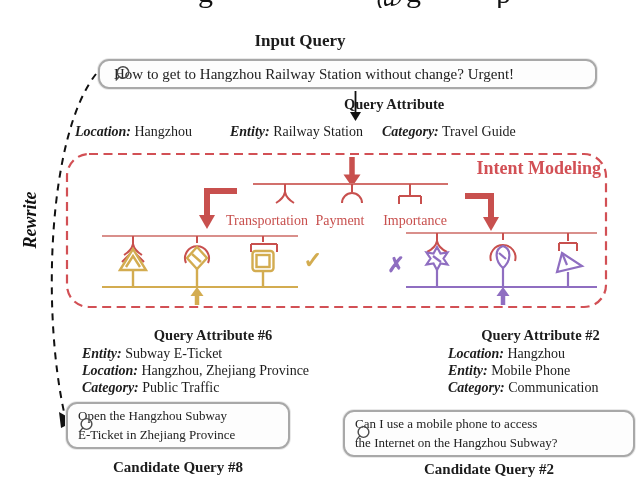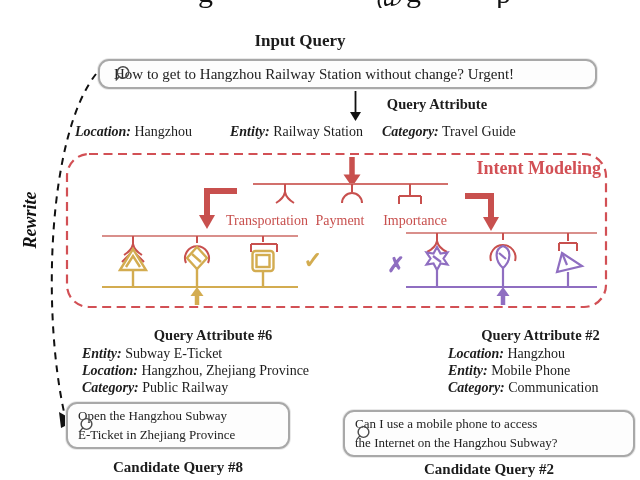--- a/index.html
+++ b/index.html
@@ -48,21 +48,21 @@
     <svg class="mag" width="18" height="18" viewBox="0 0 18 18">
       <circle cx="9" cy="7.4" r="5.7" fill="none" stroke="#4a4a4a" stroke-width="1.5"></circle>
       <line x1="4.9" y1="11.8" x2="2.2" y2="15" stroke="#4a4a4a" stroke-width="1.5" stroke-linecap="round"></line>
     </svg>
   </div>
 
   <svg style="left:349px;top:91px;" width="14" height="31" viewBox="0 0 14 31">
     <line x1="6.5" y1="0" x2="6.5" y2="22" stroke="#111" stroke-width="1.8"></line>
     <polygon points="1,21 12,21 6.5,30" fill="#111"></polygon>
   </svg>
-  <div class="h-label" style="left:372px;top:96px;width:130px;text-align:center;font-size:14.5px;">Query Attribute</div>
+  <div class="h-label" style="left:344px;top:96px;width:130px;text-align:left;font-size:14.5px;">Query Attribute</div>
 
   <div class="attr" style="left:75px;top:124px;">
     <b>Location:</b>
     <span>Hangzhou</span>
   </div>
   <div class="attr" style="left:230px;top:124px;">
     <b>Entity:</b>
     <span>Railway Station</span>
   </div>
   <div class="attr" style="left:382px;top:124px;">
@@ -160,21 +160,21 @@
     <div class="arow">
       <b>Entity:</b>
       <span>Subway E-Ticket</span>
     </div>
     <div class="arow">
       <b>Location:</b>
       <span>Hangzhou, Zhejiang Province</span>
     </div>
     <div class="arow">
       <b>Category:</b>
-      <span>Public Railway</span>
+      <span>Public Traffic</span>
     </div>
   </div>
 
   <div class="ablock" style="left:428px;top:327px;width:185px;margin-left:20px;">
     <div class="atitle">Query Attribute #2</div>
     <div class="arow">
       <b>Location:</b>
       <span>Hangzhou</span>
     </div>
     <div class="arow">

